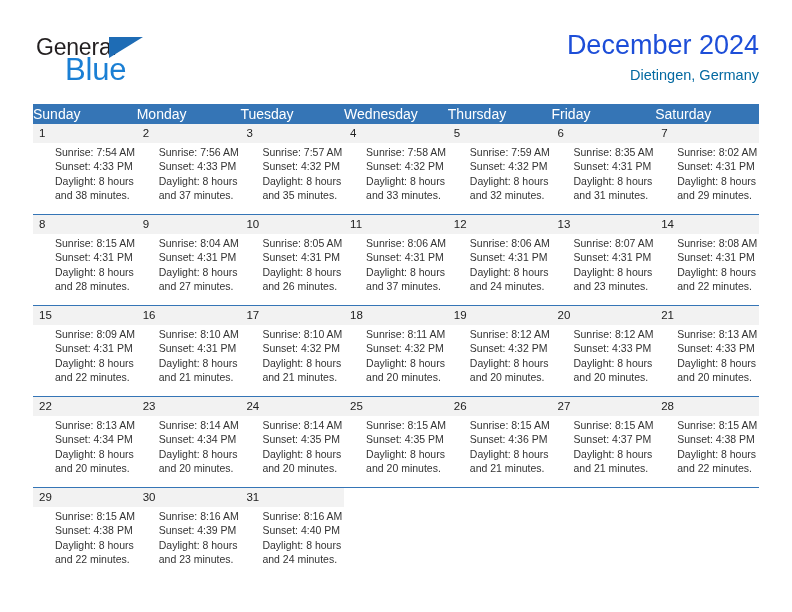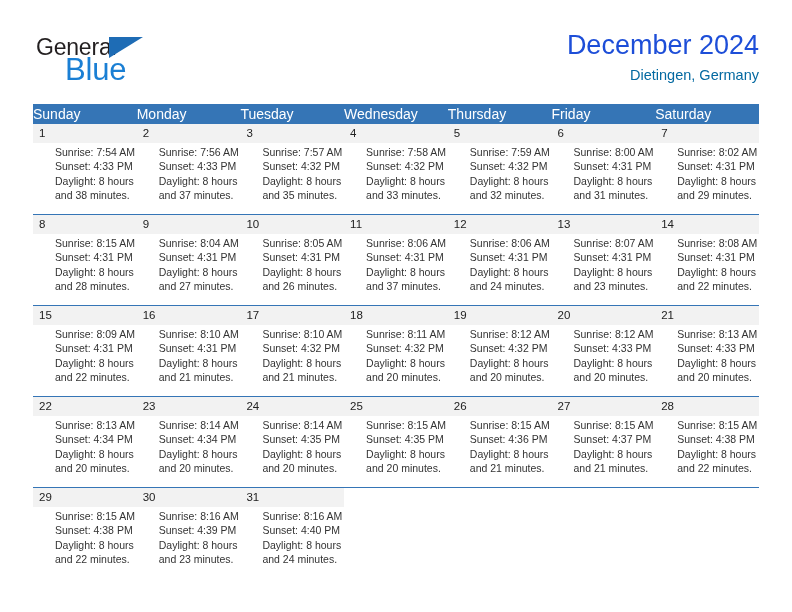--- a/index.html
+++ b/index.html
@@ -244,21 +244,21 @@
                 <div>Sunset: 4:32 PM</div>
                 <div>Daylight: 8 hours</div>
                 <div>and 32 minutes.</div>
               </div>
             </div>
           </td>
         <td>
             <div class="daycell">
               <div class="daynum-strip">6</div>
               <div class="details">
-                <div>Sunrise: 8:00 AM</div>
+                <div>Sunrise: 8:35 AM</div>
                 <div>Sunset: 4:31 PM</div>
                 <div>Daylight: 8 hours</div>
                 <div>and 31 minutes.</div>
               </div>
             </div>
           </td>
         <td>
             <div class="daycell">
               <div class="daynum-strip">7</div>
               <div class="details">

